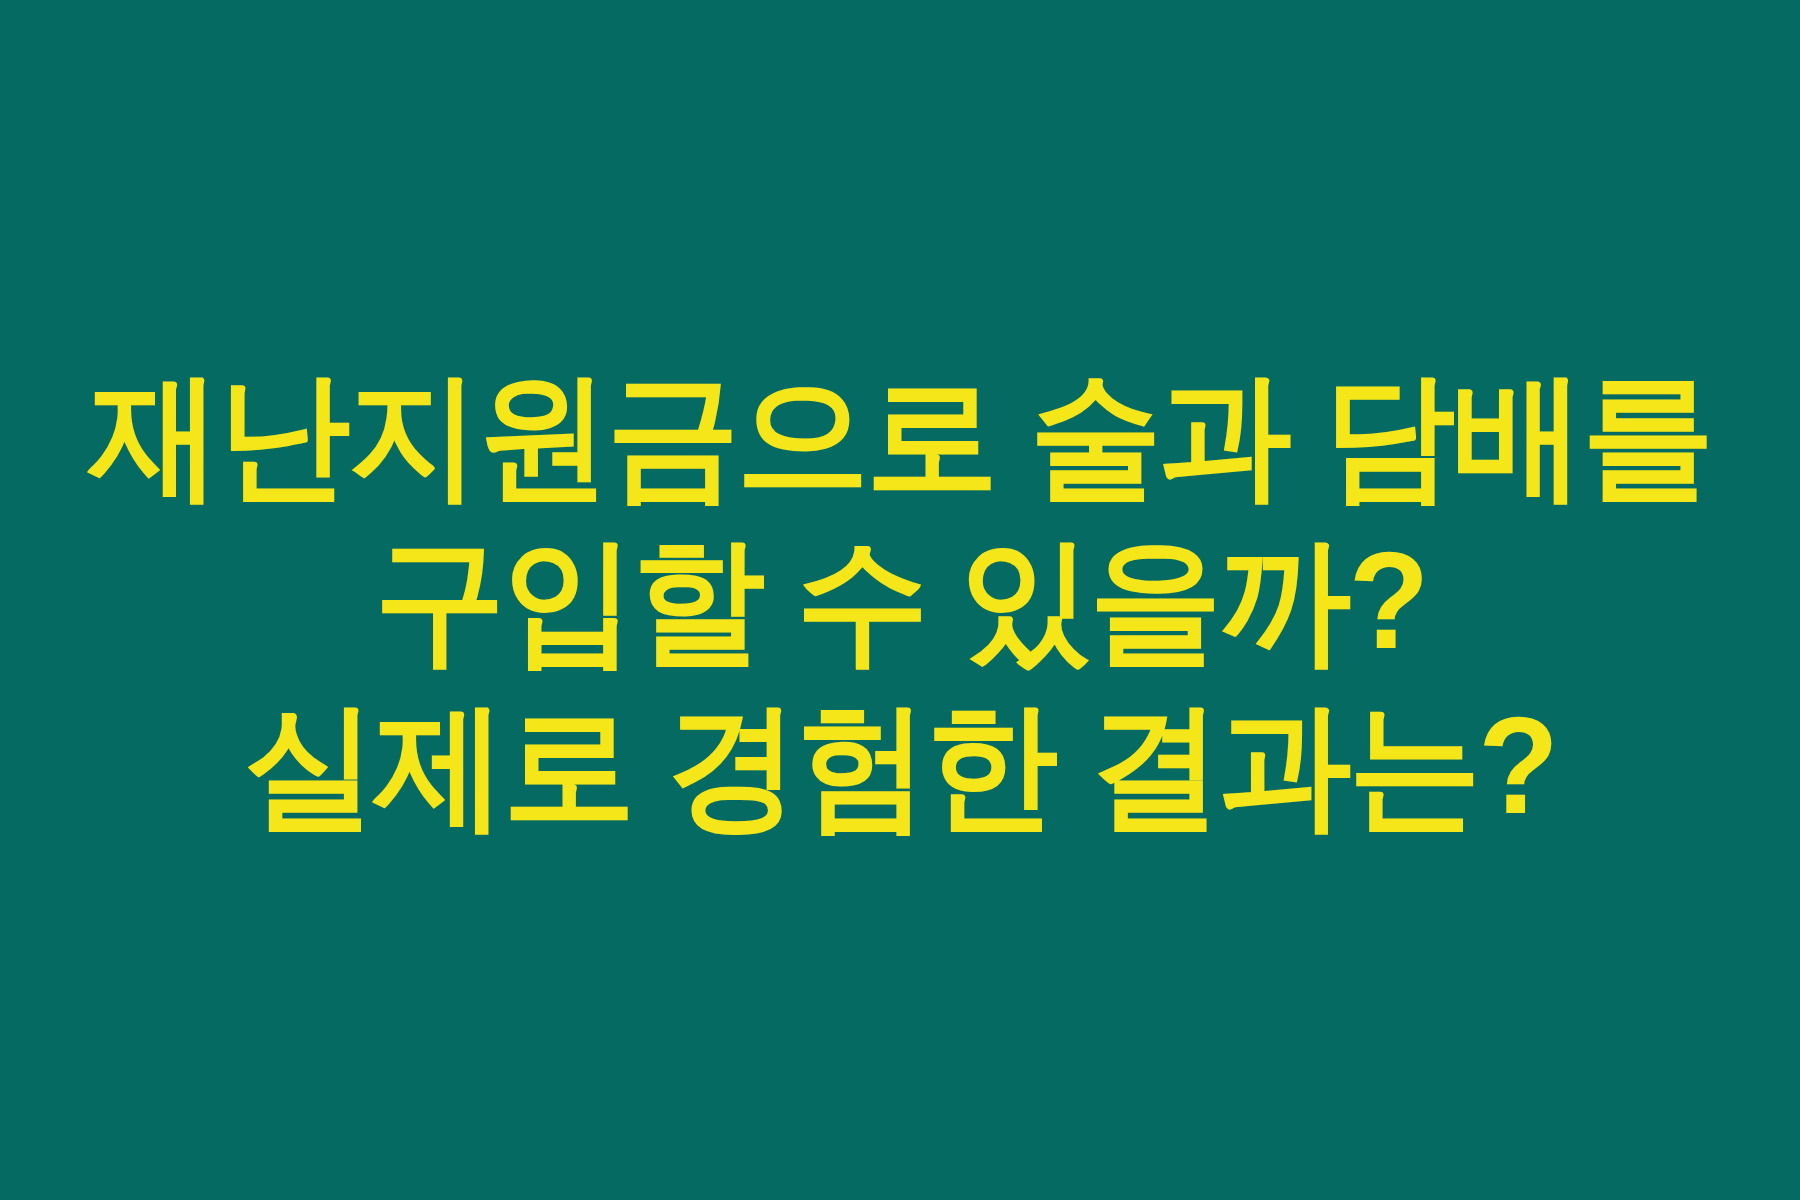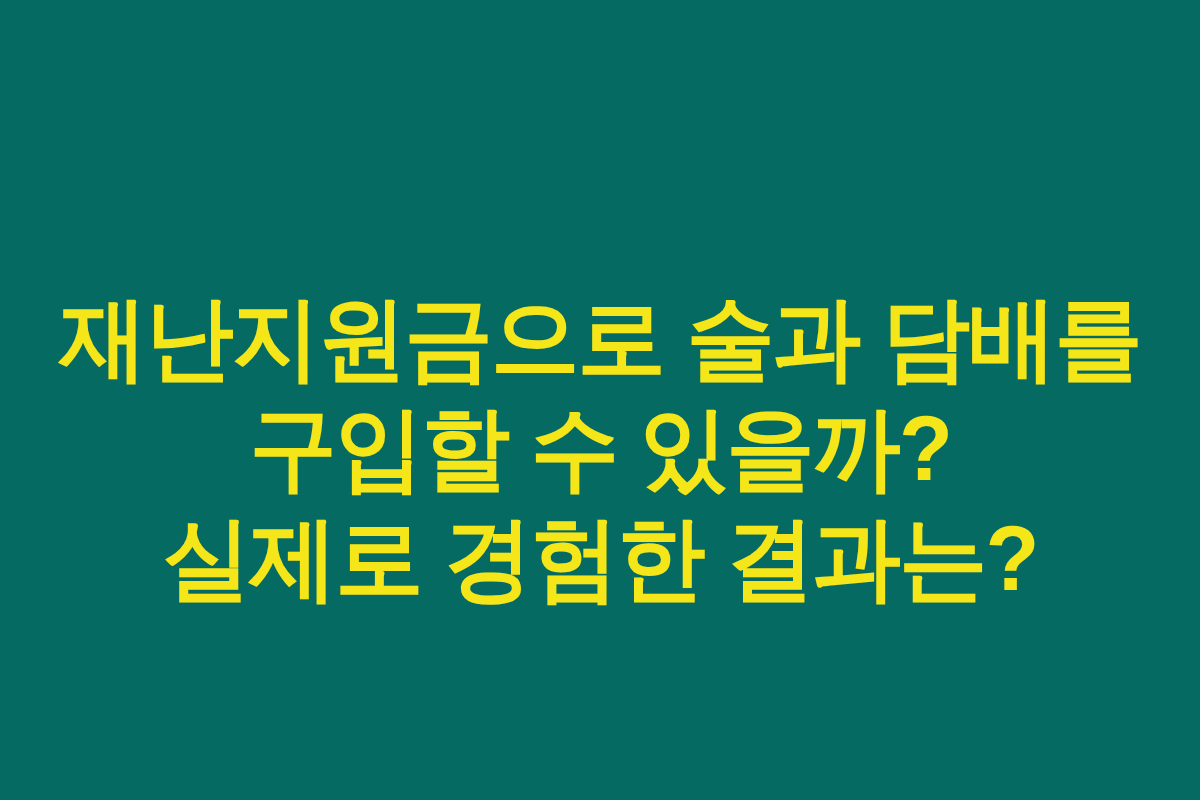--- a/index.html
+++ b/index.html
@@ -25,21 +25,20 @@
   }
 
   .headline-block {
     position: absolute;
     left: 0;
     right: 0;
     top: 236px;
     text-align: center;
     padding: 0 20px;
     box-sizing: border-box;
-    margin-top: 48px;
   }
 
   .headline-line {
     display: block;
     color: #F5E61A;
     font-family: "Liberation Sans", "DejaVu Sans", sans-serif;
     font-weight: 700;
     font-size: 90px;
     line-height: 110px;
     letter-spacing: -2px;

